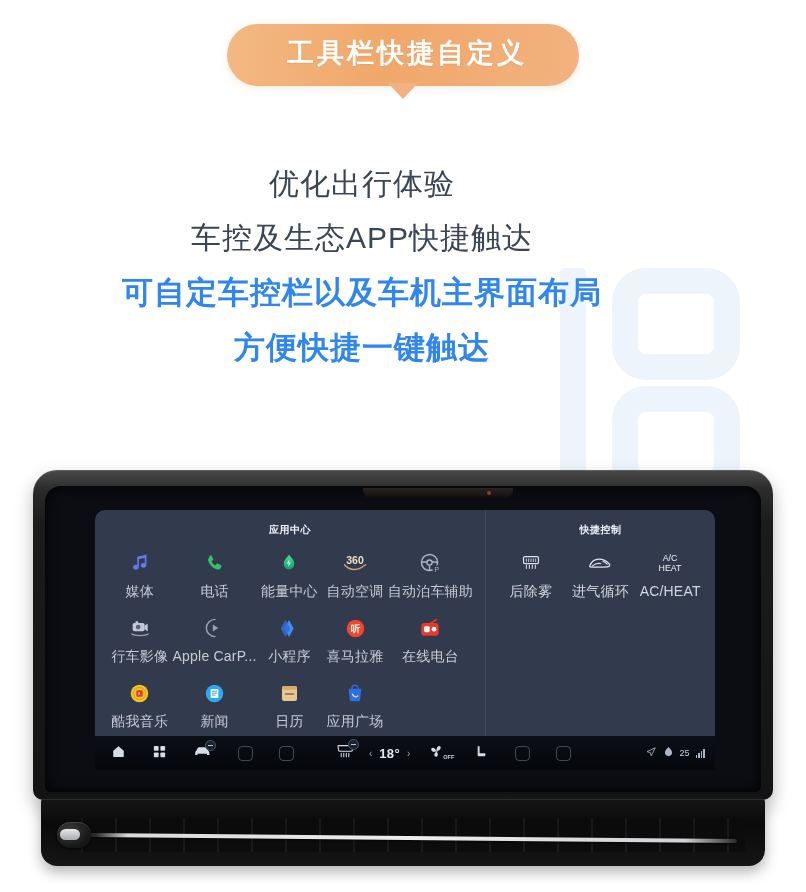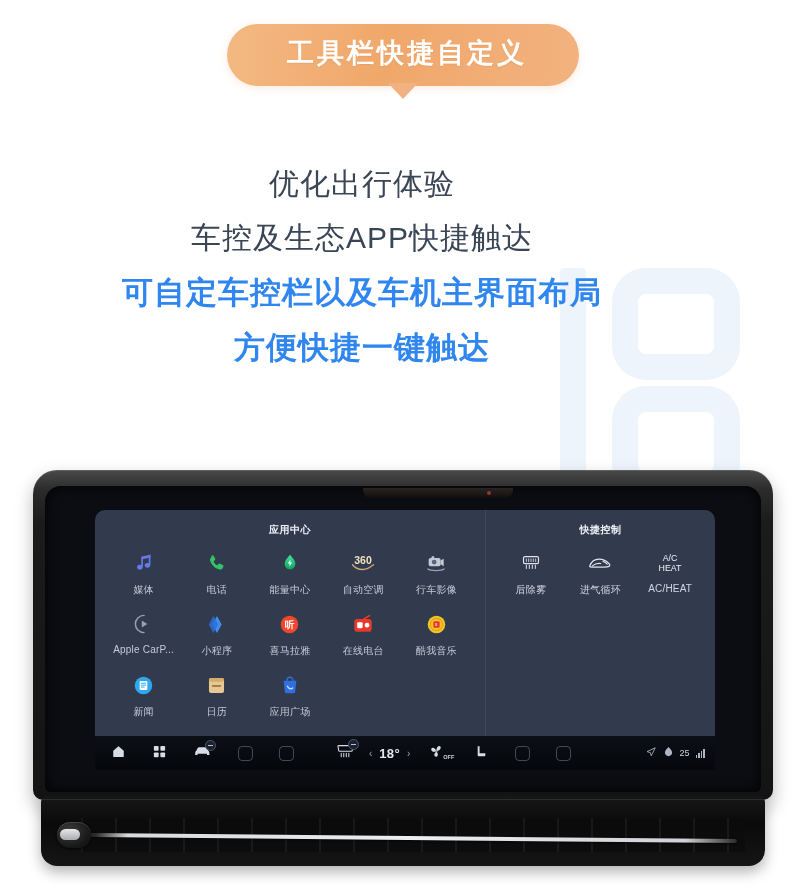--- a/index.html
+++ b/index.html
@@ -120,21 +120,21 @@
   }
   #app-grid{ grid-template-columns:repeat(5,1fr); row-gap:12px; padding:0 12px; }
   #ctrl-grid{ grid-template-columns:repeat(3,1fr); row-gap:16px; padding:0 10px; }
   .cell{ display:flex; flex-direction:column; align-items:center; }
   .cell .glyph{
     width:30px;height:30px;
     display:flex;align-items:center;justify-content:center;
     margin-bottom:5px;
   }
   .cell .cap{
-    color:#c6cbd6; font-size:10px; letter-spacing:.2px;
+    color:#c6cbd6; font-size:14px; letter-spacing:.2px;
     white-space:nowrap; text-align:center;
   }
   #ctrl-grid .cap{ color:#d2d7e1; }
 
   
   #dock{
     position:absolute; left:0; bottom:0; width:620px; height:34px;
     background:linear-gradient(180deg,#0c0f16 0%,#05070b 100%);
     display:flex; align-items:center;
   }
@@ -294,20 +294,32 @@
             <div class="cell">
               <span class="glyph">
                 <svg width="28" height="22" viewBox="0 0 32 24">
                     <text x="16" y="13" text-anchor="middle" font-family="Liberation Sans" font-size="12" font-weight="bold" fill="#efe0c0">360</text>
                     <path d="M4 14c2.6 3.6 8 5.4 12 5.4S23.4 17.6 28 14" stroke="#c9a87a" stroke-width="1.6" fill="none" stroke-linecap="round"></path>
                   </svg>
               </span>
               <span class="cap">自动空调</span>
             </div>
 
+            <div class="cell">
+              <span class="glyph">
+                <svg width="23" height="23" viewBox="0 0 24 24">
+                    <circle cx="11" cy="11" r="8.4" fill="none" stroke="#aeb6c6" stroke-width="1.5"></circle>
+                    <circle cx="11" cy="11" r="2.7" fill="none" stroke="#aeb6c6" stroke-width="1.4"></circle>
+                    <path d="M2.8 10.4h5.6M13.6 10.4h5.6M11 13.7v5.5" stroke="#aeb6c6" stroke-width="1.4"></path>
+                    <circle cx="18.5" cy="18.2" r="4.4" fill="#323a4d"></circle>
+                    <text x="18.5" y="21.1" text-anchor="middle" font-family="Liberation Sans" font-size="7" fill="#aeb6c6">P</text>
+                  </svg>
+              </span>
+              <span class="cap">自动泊车辅助</span>
+            </div>
 
             <div class="cell">
               <span class="glyph">
                 <svg width="24" height="22" viewBox="0 0 24 24">
                     <rect x="4" y="6.5" width="13" height="9" rx="2" fill="#c3cad6"></rect>
                     <path d="M17 9.4l3.4-2v8.2L17 13.4z" fill="#c3cad6"></path>
                     <circle cx="10" cy="11" r="2.6" fill="#5b6477"></circle>
                     <rect x="7" y="4.6" width="3.2" height="2.2" rx="1" fill="#c3cad6"></rect>
                     <path d="M3.2 18.6c2.7 2.2 14.9 2.2 17.6 0" stroke="#9aa2b2" stroke-width="1.5" fill="none" stroke-linecap="round"></path>
                   </svg>

